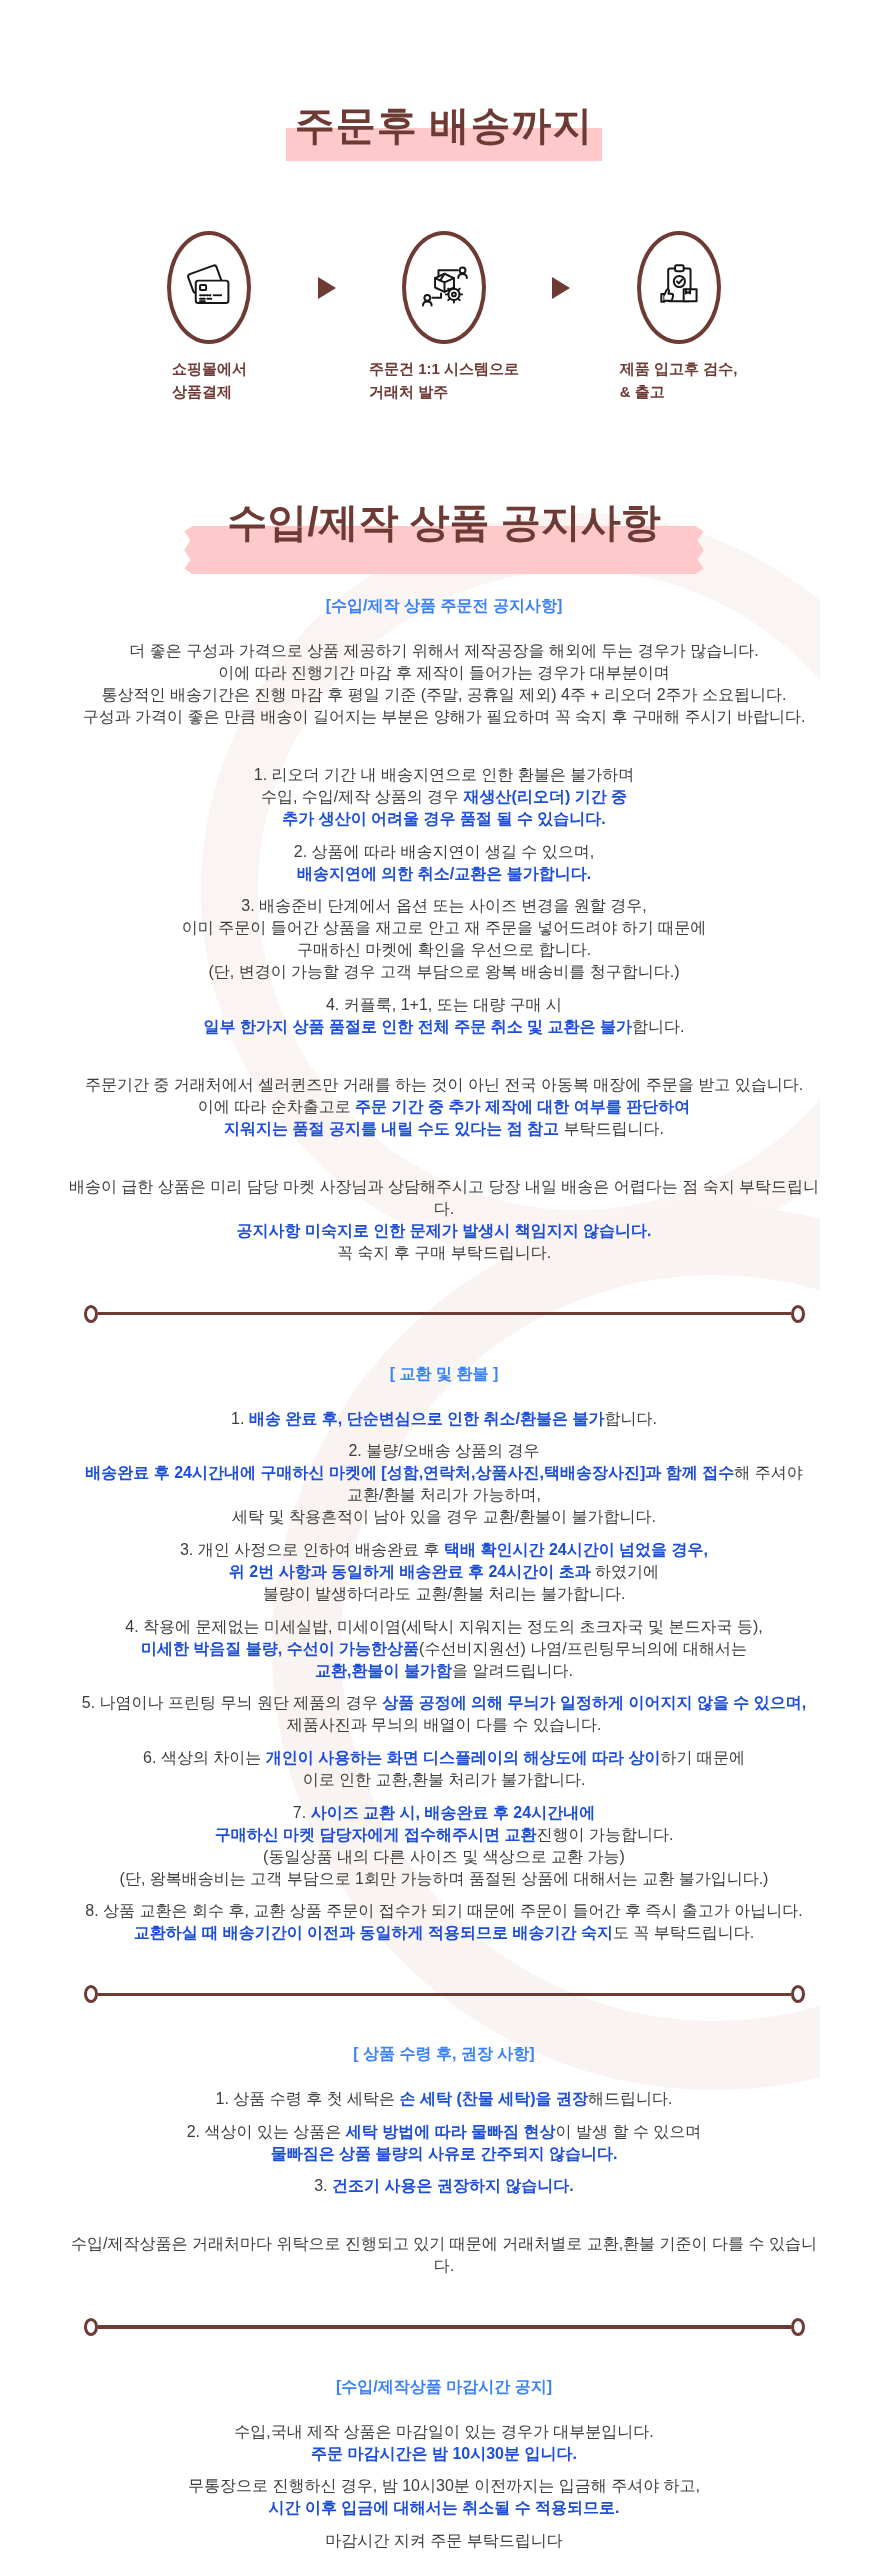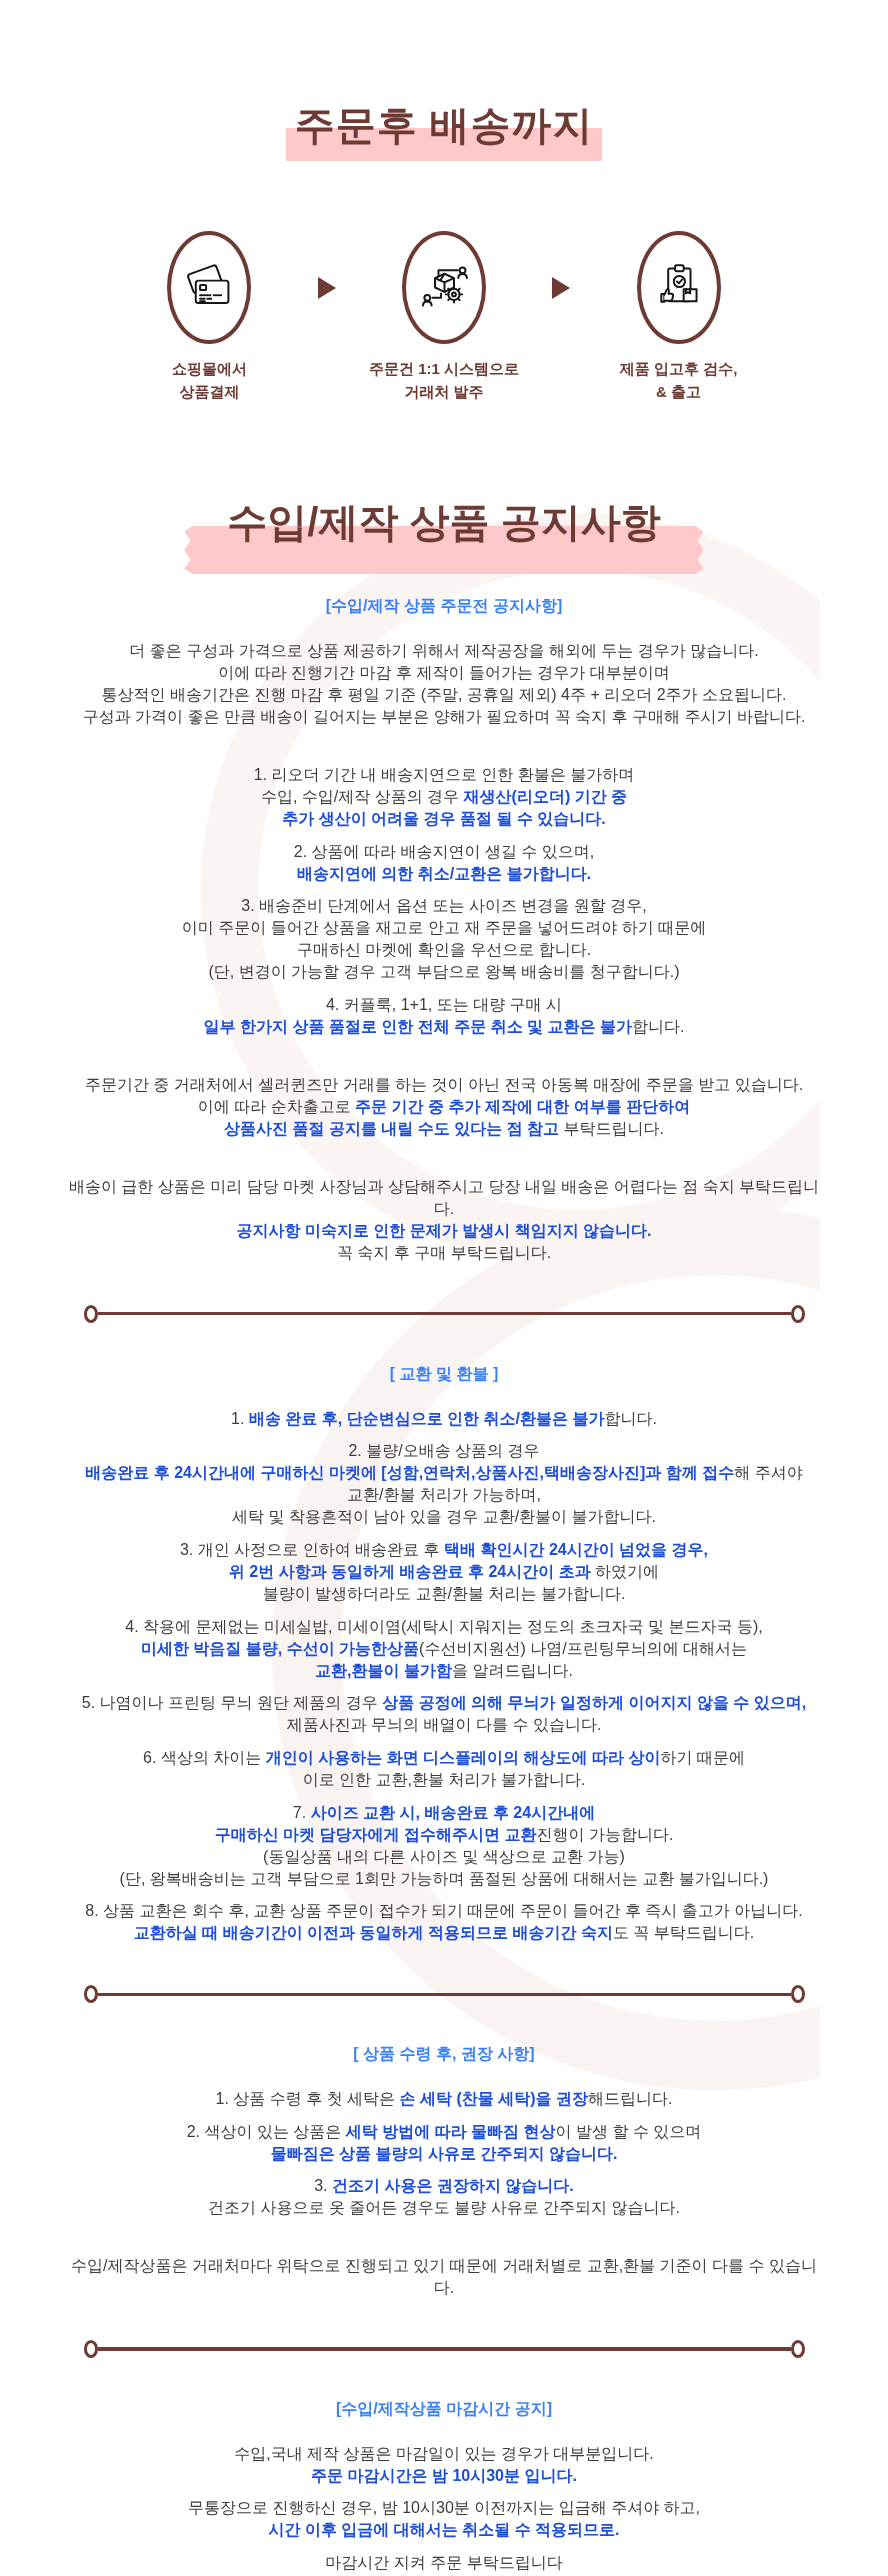--- a/index.html
+++ b/index.html
@@ -27,21 +27,21 @@
   }
 
   
   .flow{margin-top:78px;display:flex;justify-content:center;align-items:flex-start;}
   .step{width:213px;display:flex;flex-direction:column;align-items:center;}
   .step-circle{
     width:76px;height:105px;border:4.4px solid #6e3a34;border-radius:50%;
     display:flex;align-items:center;justify-content:center;background:#fff;
   }
   .step-label{
-    margin-top:14px;text-align:center;color:#6e3a34;font-weight:700;
+    margin-top:14px;color:#6e3a34;font-weight:700;
     font-size:15px;line-height:1.5;white-space:pre-line;
   }
   .arrow-cell{height:114px;display:flex;align-items:center;margin:0 1.8px;}
   .tri{width:0;height:0;border-left:18px solid #6e3a34;border-top:11.5px solid transparent;border-bottom:11.5px solid transparent;}
 
   
   .banner{margin-top:92px;text-align:center;}
   .banner .t{
     position:relative;display:inline-block;
     font-size:40px;font-weight:900;letter-spacing:0px;color:#6e3a34;
@@ -169,21 +169,21 @@
             <div class="line"><span>구매하신 마켓에 확인을 우선으로 합니다.</span></div>
             <div class="line"><span>(단, 변경이 가능할 경우 고객 부담으로 왕복 배송비를 청구합니다.)</span></div>
           </div>
           <div class="block">
             <div class="line"><span>4. 커플룩, 1+1, 또는 대량 구매 시</span></div>
             <div class="line"><span class="em">일부 한가지 상품 품절로 인한 전체 주문 취소 및 교환은 불가</span><span>합니다.</span></div>
           </div>
           <div class="block gap-large">
             <div class="line"><span>주문기간 중 거래처에서 셀러퀸즈만 거래를 하는 것이 아닌 전국 아동복 매장에 주문을 받고 있습니다.</span></div>
             <div class="line"><span>이에 따라 순차출고로 </span><span class="em">주문 기간 중 추가 제작에 대한 여부를 판단하여</span></div>
-            <div class="line"><span class="em">상품사진 품절 공지를 내릴 수도 있다는 점 참고</span><span> 부탁드립니다.</span></div>
+            <div class="line"><span class="em">지워지는 품절 공지를 내릴 수도 있다는 점 참고</span><span> 부탁드립니다.</span></div>
           </div>
           <div class="block gap-large">
             <div class="line"><span>배송이 급한 상품은 미리 담당 마켓 사장님과 상담해주시고 당장 내일 배송은 어렵다는 점 숙지 부탁드립니다.</span></div>
             <div class="line"><span class="em">공지사항 미숙지로 인한 문제가 발생시 책임지지 않습니다.</span></div>
             <div class="line"><span>꼭 숙지 후 구매 부탁드립니다.</span></div>
           </div>
         </section>
         <div class="divider">
           <span class="ring"></span>
           <span class="rule"></span>
@@ -238,21 +238,20 @@
           <div class="sec-heading">[ 상품 수령 후, 권장 사항]</div>
           <div class="block">
             <div class="line"><span>1. 상품 수령 후 첫 세탁은 </span><span class="em">손 세탁 (찬물 세탁)을 권장</span><span>해드립니다.</span></div>
           </div>
           <div class="block">
             <div class="line"><span>2. 색상이 있는 상품은 </span><span class="em">세탁 방법에 따라 물빠짐 현상</span><span>이 발생 할 수 있으며</span></div>
             <div class="line"><span class="em">물빠짐은 상품 불량의 사유로 간주되지 않습니다.</span></div>
           </div>
           <div class="block">
             <div class="line"><span>3. </span><span class="em">건조기 사용은 권장하지 않습니다.</span></div>
-            <div class="line"><span>건조기 사용으로 옷 줄어든 경우도 불량 사유로 간주되지 않습니다.</span></div>
           </div>
           <div class="block gap-large">
             <div class="line"><span>수입/제작상품은 거래처마다 위탁으로 진행되고 있기 때문에 거래처별로 교환,환불 기준이 다를 수 있습니다.</span></div>
           </div>
         </section>
         <div class="divider">
           <span class="ring"></span>
           <span class="rule"></span>
           <span class="ring"></span>
         </div>

